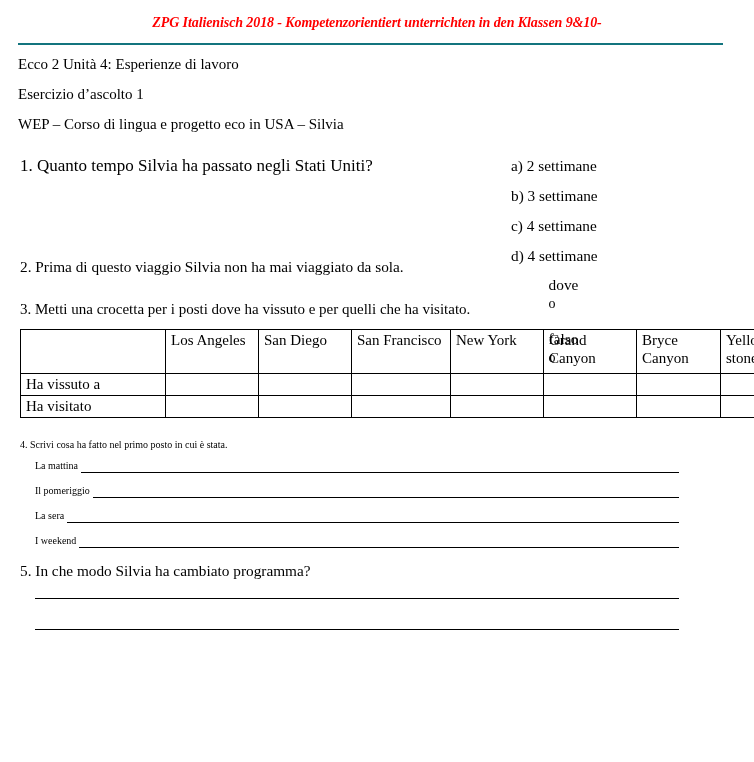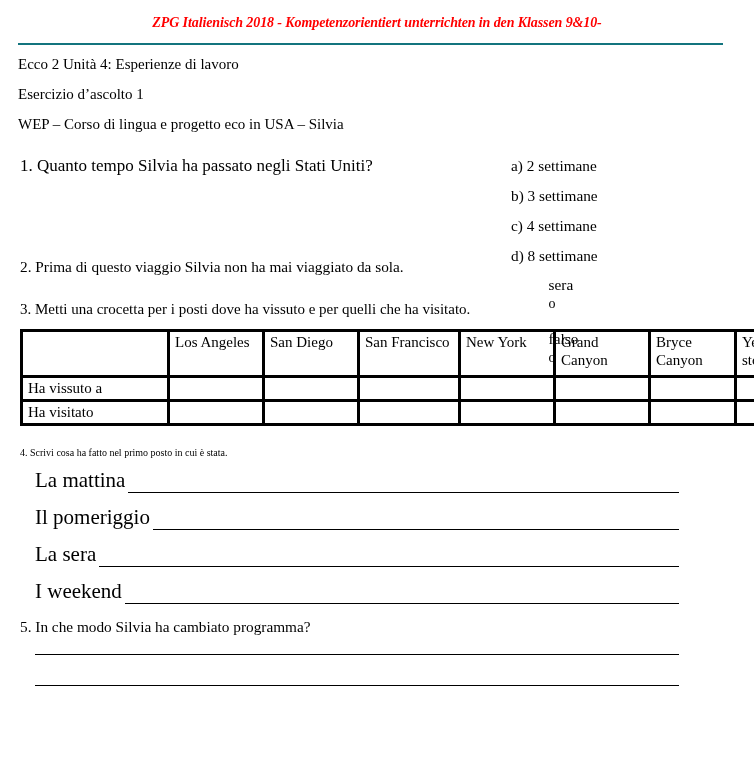--- a/index.html
+++ b/index.html
@@ -111,21 +111,21 @@
 
   
   table.grid {
     margin-top: 11px;
     margin-left: 2px;
     border-collapse: collapse;
     width: 711px;
     table-layout: fixed;
   }
   table.grid td, table.grid th {
-    border: 3px solid #000000;
+    border: 1px solid #000000;
     font-weight: normal;
     font-size: 15px;
     line-height: 18px;
     text-align: left;
     vertical-align: top;
     padding: 1px 5px 2px 5px;
     font-family: "Liberation Serif", "DejaVu Serif", serif;
   }
   table.grid thead th {
     height: 40px;
@@ -146,22 +146,22 @@
     margin-top: 21px;
     margin-left: 2px;
     font-size: 10px;
   }
   .fill-list {
     margin-top: 10px;
     padding-left: 17px;
   }
   .fill-row {
     display: flex;
-    align-items: flex-end;
-    font-size: 21px;
+    align-items: flex-start;
+    font-size: 10px;
     margin-bottom: 12px;
   }
   .fill-label { white-space: pre; }
   .fill-rule {
     flex: 1 1 auto;
     border-bottom: 1.4px solid #000000;
     height: 12px;
     margin-left: 3px;
     margin-right: 57px;
   }
@@ -200,28 +200,28 @@
     <div class="bold-line">Esercizio d’ascolto 1</div>
     <div class="bold-line">WEP – Corso di lingua e progetto eco in USA – Silvia</div>
 
 
     <div class="q1-wrap">
       <div class="q1-text">1. Quanto tempo Silvia ha passato negli Stati Uniti?</div>
       <div class="options">
         <div class="option">a) 2 settimane</div>
         <div class="option">b) 3 settimane</div>
         <div class="option">c) 4 settimane</div>
-        <div class="option">d) 8 settimane</div>
+        <div class="option">d) 4 settimane</div>
       </div>
     </div>
 
     <div class="q2-wrap">
       <div class="q2-text">2. Prima di questo viaggio Silvia non ha mai viaggiato da sola.</div>
       <div class="tf-group">
-        <span>sera</span>
+        <span>dove</span>
         <span class="tf-box">o</span>
         <span>&nbsp;&nbsp;</span>
         <span>falso</span>
         <span class="tf-box">o</span>
       </div>
     </div>
 
     <div class="q3-text">3. Metti una crocetta per i posti dove ha vissuto e per quelli che ha visitato.</div>
 
     <table class="grid">

